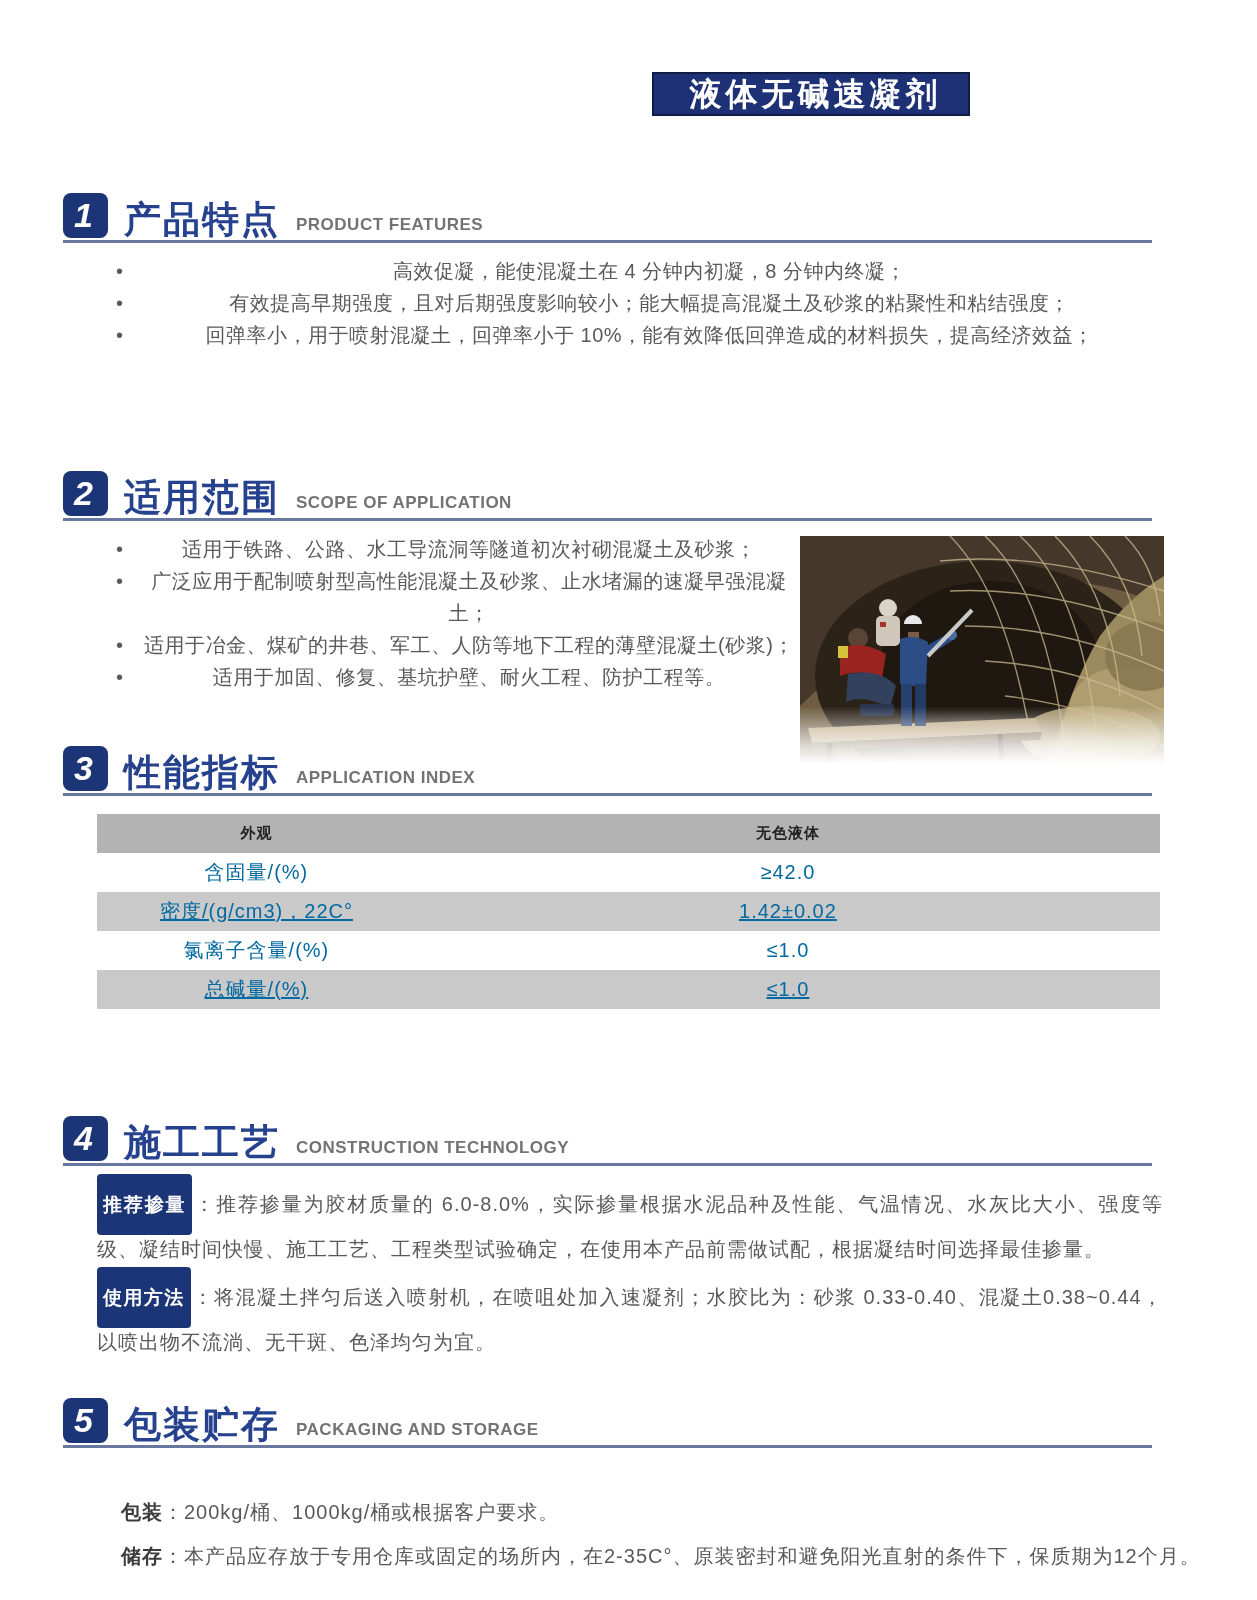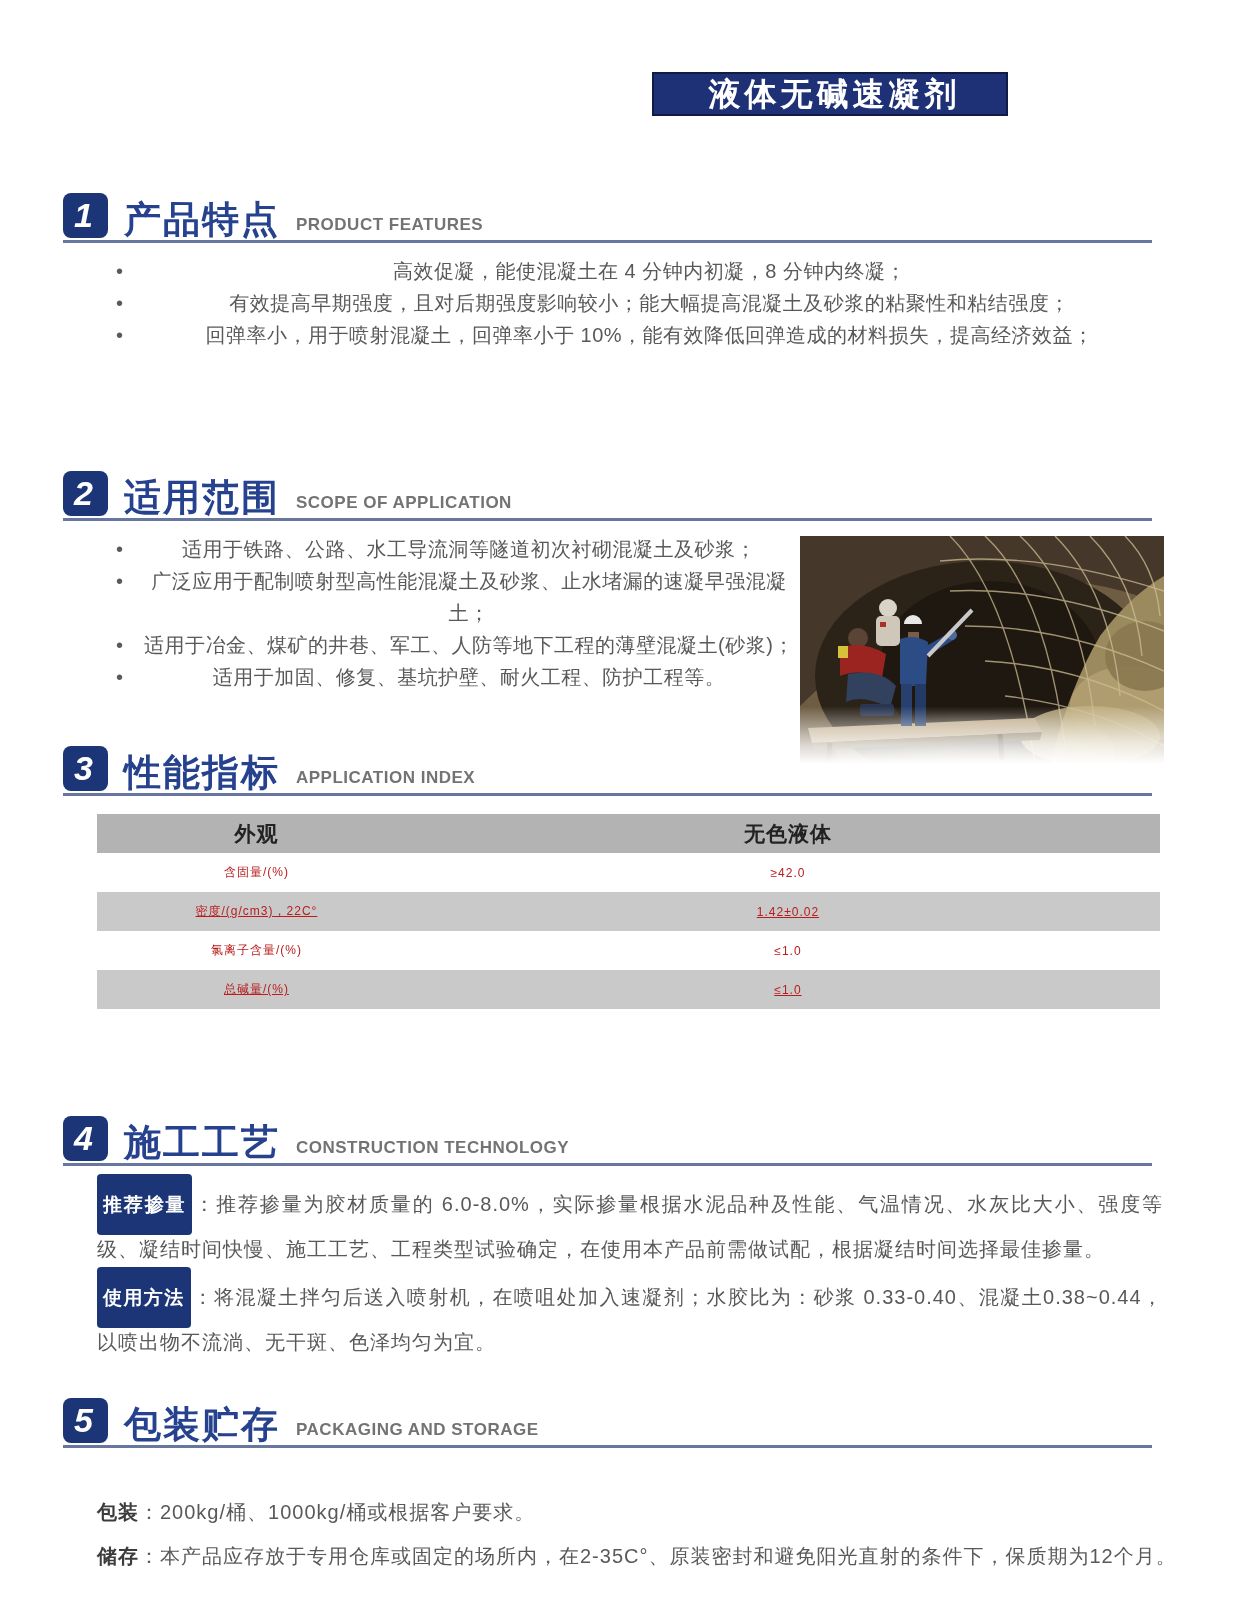--- a/index.html
+++ b/index.html
@@ -4,21 +4,21 @@
 <style>
   * { margin:0; padding:0; box-sizing:border-box; }
   body { background:#ffffff; font-family:"Liberation Sans","DejaVu Sans",sans-serif; }
   .page {
     position:relative; width:1257px; height:1600px; background:#ffffff;
     overflow:hidden; margin:0 auto;
   }
 
   
   .title-banner {
-    position:absolute; left:652px; top:72px; width:356px; height:44px;
+    position:absolute; left:652px; top:72px; width:318px; height:44px;
     background:#1f3176; border:2px solid #111c44;
     color:#ffffff; font-size:32px; font-weight:bold; letter-spacing:4px;
     text-align:center; line-height:40px;padding-left:9px;
   }
 
   
   .sec { position:absolute; left:63px; width:1100px; }
   .sec-header {
     display:flex; align-items:flex-end; gap:16px;
     width:1089px; border-bottom:3px solid #67779f; padding-bottom:2px;
@@ -42,41 +42,41 @@
     content:"•"; position:absolute; left:4px; top:0; color:#595959; font-size:20px;
   }
   .sec2-bullets { width:690px; }
 
   
   table.perf {
     margin:18px 0 0 34px; width:1063px; border-collapse:collapse; table-layout:fixed;
   }
   table.perf td {
     height:39px; text-align:center; vertical-align:middle;
-    font-size:12px; color:#b91c1c; letter-spacing:1px;
+    font-size:20px; color:#0369a1; letter-spacing:1px;
   }
   table.perf col.c1 { width:30%; }
   table.perf col.c2 { width:70%; }
-  table.perf tr.thead td { background:#b3b3b3; font-weight:bold; color:#222222; font-size:21px; }
+  table.perf tr.thead td { background:#b3b3b3; font-weight:bold; color:#222222; font-size:15px; }
   table.perf tr.shade td { background:#c9c9c9;text-decoration:underline; }
 
   
   .para-block { margin:16px 0 0 34px; width:1066px; }
   .para-block p {
     font-size:20px; color:#595959; line-height:44px; letter-spacing:1px;
     margin-bottom:4px; text-align:justify;
   }
   .inline-badge {
     background:#1c3576; color:#ffffff; font-weight:bold; font-size:19px;
     padding:20px 6px; border-radius:4px; margin-right:2px;
   }
 
   
   .pack-block { margin:42px 0 0 34px; width:1110px; }
-  .pack-block p { font-size:20px; color:#595959; line-height:44px; letter-spacing:1px; }
+  .pack-block p { font-size:20px; color:#595959; line-height:44px; letter-spacing:1px;margin-left:24px; }
   .pack-label { font-weight:bold; color:#3c3c3c; }
 
   
   .photo {
     position:absolute; left:800px; top:536px; width:364px; height:228px;
     overflow:hidden;
   }
   .photo svg { display:block; width:100%; height:100%; }
 
   

